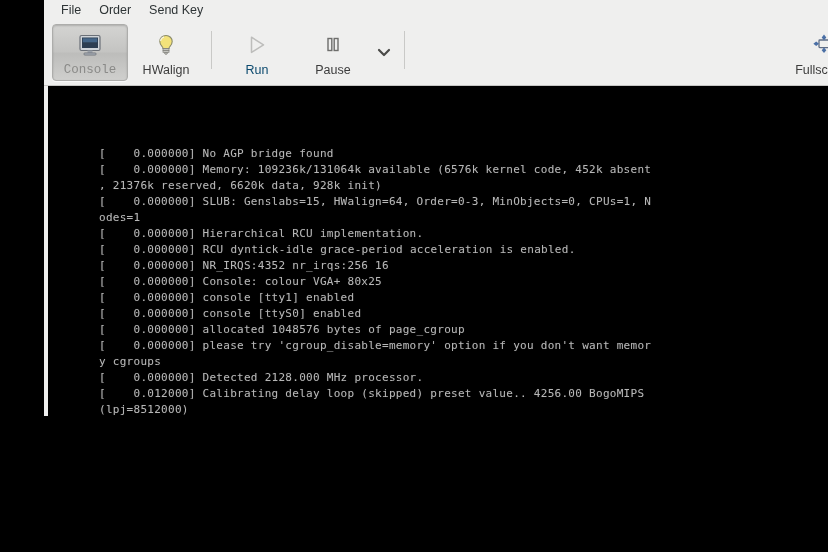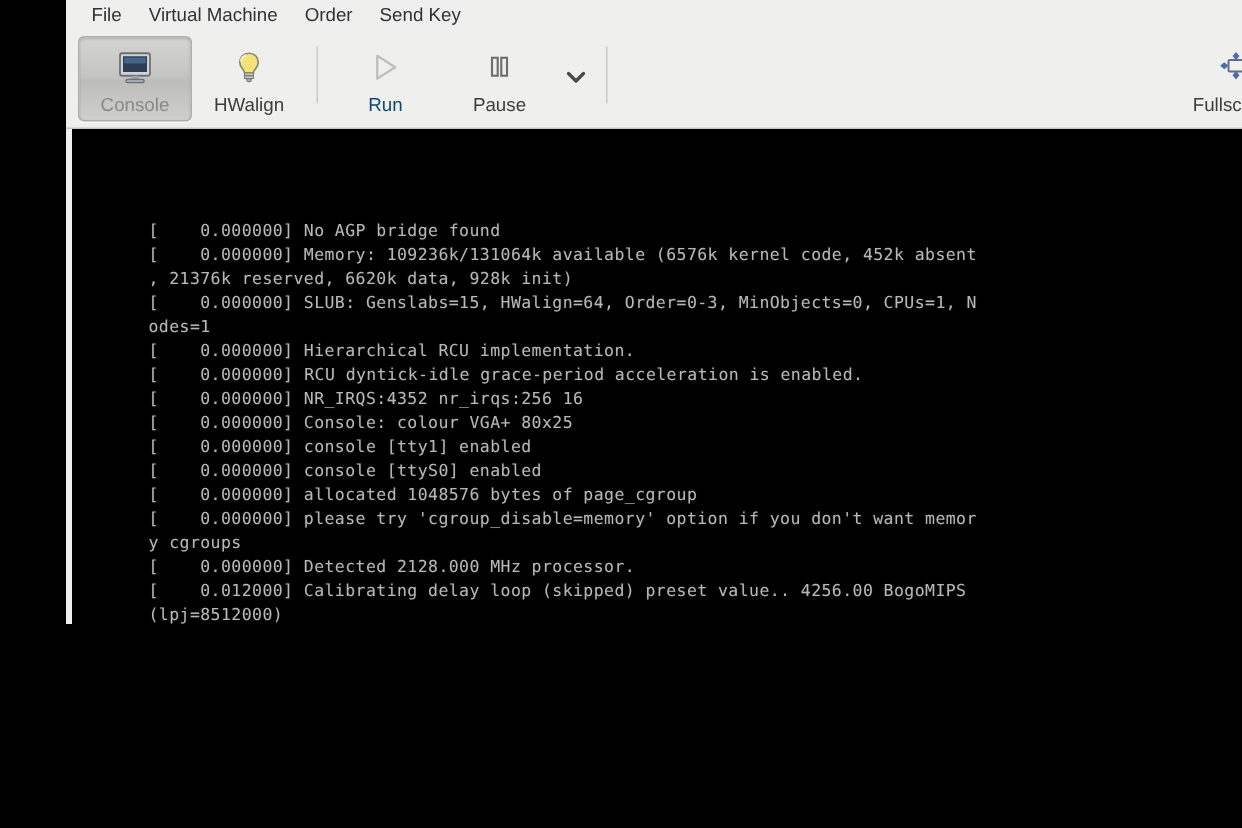--- a/index.html
+++ b/index.html
@@ -82,21 +82,21 @@
     color: #3c3c3c;
     margin-top: 5px;
     line-height: 14px;
     white-space: nowrap;
   }
   .tb-btn.active {
     background: linear-gradient(to bottom, #d4d4d2 0%, #c4c4c2 48%, #bdbdbb 52%, #cfcfcd 100%);
     border: 1px solid #adadab;
     box-shadow: inset 0 1px 2px rgba(0,0,0,0.18), 0 1px 0 rgba(255,255,255,0.7);
   }
-  .tb-btn.active .tb-label { color: #8a8a88; }
+  .tb-btn.active .tb-label { color: #8a8a88; font-family: Liberation Mono, monospace; }
   .tb-btn.disabled .tb-label { color: #0c4a6e; }
   .tb-sep {
     width: 1px;
     height: 38px;
     background: #c9c9c7;
     margin: 10px 7px 0 7px;
     flex: 0 0 auto;
   }
   .tb-spacer { flex: 1 1 auto; }
   .tb-caret {
@@ -144,21 +144,20 @@
     text-shadow: 0 0 1px rgba(180,180,180,0.25);
   }
 </style>
 </head>
 <body>
 
 <div id="app">
 
   <div class="menubar">
     <div class="menu-item">File</div>
-    <div class="menu-item">Virtual Machine</div>
     <div class="menu-item">Order</div>
     <div class="menu-item">Send Key</div>
   </div>
 
   <div class="toolbar">
 
     <div class="tb-btn active">
       <span class="tb-icon">
         <svg width="26" height="24" viewBox="0 0 26 24">
           <rect x="3" y="2.5" width="20" height="15" rx="1.5" fill="#cfd4d9" stroke="#6b7078" stroke-width="1.2"></rect>

